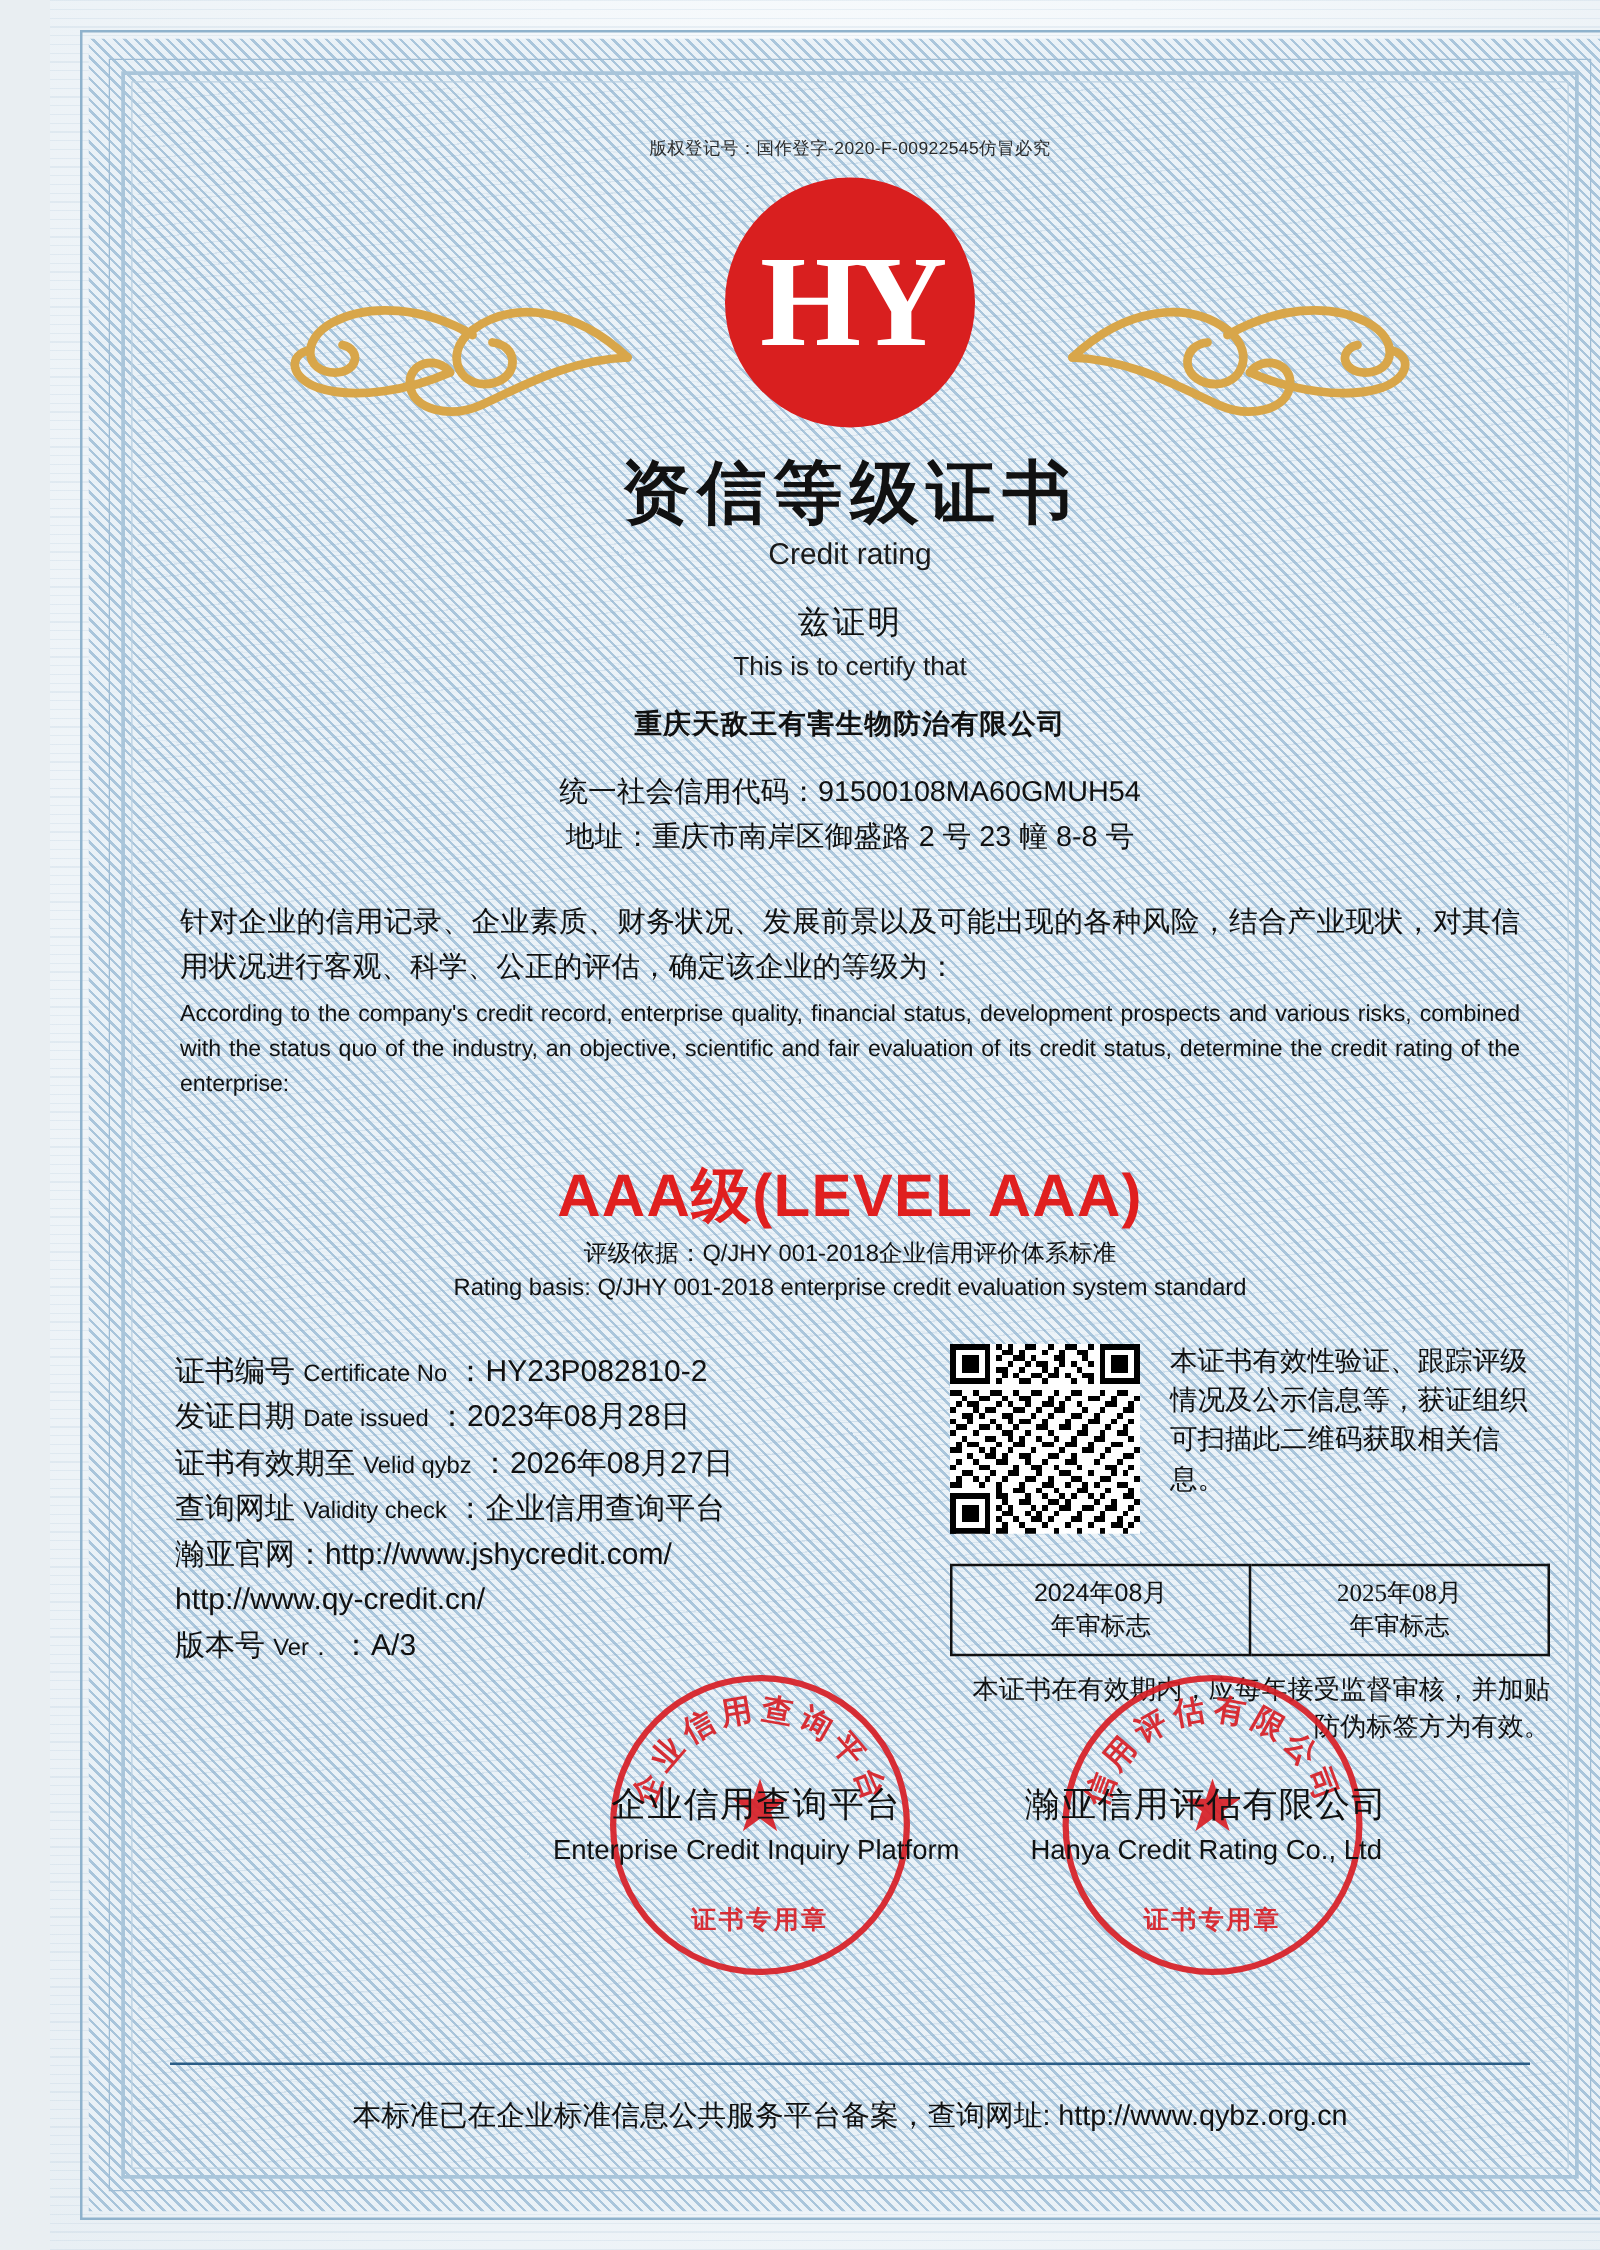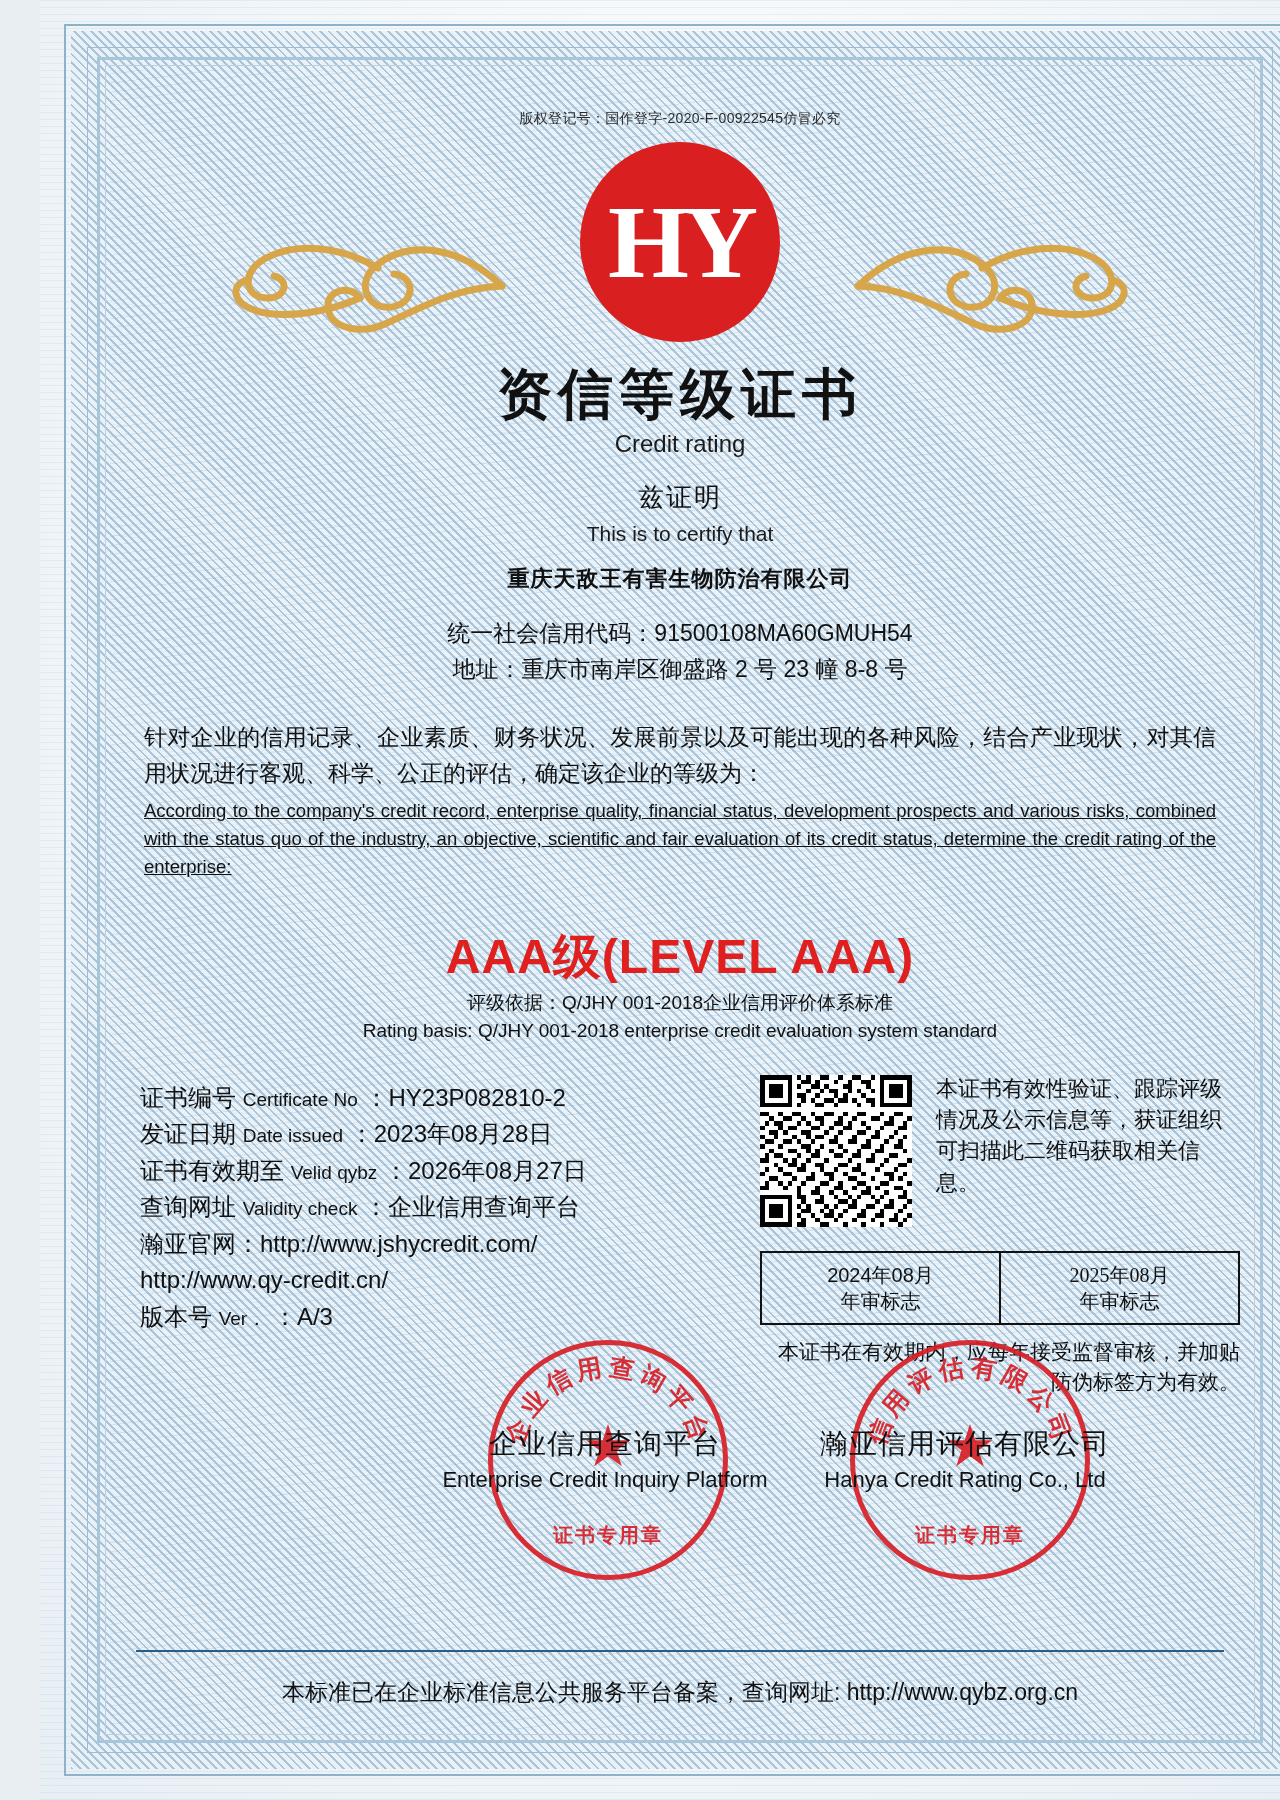--- a/index.html
+++ b/index.html
@@ -104,21 +104,21 @@
     position:absolute;top:584px;left:0;right:0;text-align:center;
     font-size:23px;color:#111;
   }
 
   
   .para{position:absolute;top:650px;left:34px;right:34px;}
   .para-cn{
     font-size:23px;line-height:1.55;color:#111;text-align:justify;
   }
   .para-en{
-    margin-top:6px;font-size:18.5px;line-height:1.5;color:#111;text-align:justify;text-decoration:underline;
+    margin-top:6px;font-size:18.5px;line-height:1.5;color:#111;text-align:justify;
   }
 
   .level{
     position:absolute;top:855px;left:0;right:0;text-align:center;
     color:#e01f1f;font-weight:bold;font-size:48px;letter-spacing:1px;
     font-family:"Liberation Sans", sans-serif;
   }
   .basis-cn{
     position:absolute;top:920px;left:0;right:0;text-align:center;
     font-size:19px;color:#111;

